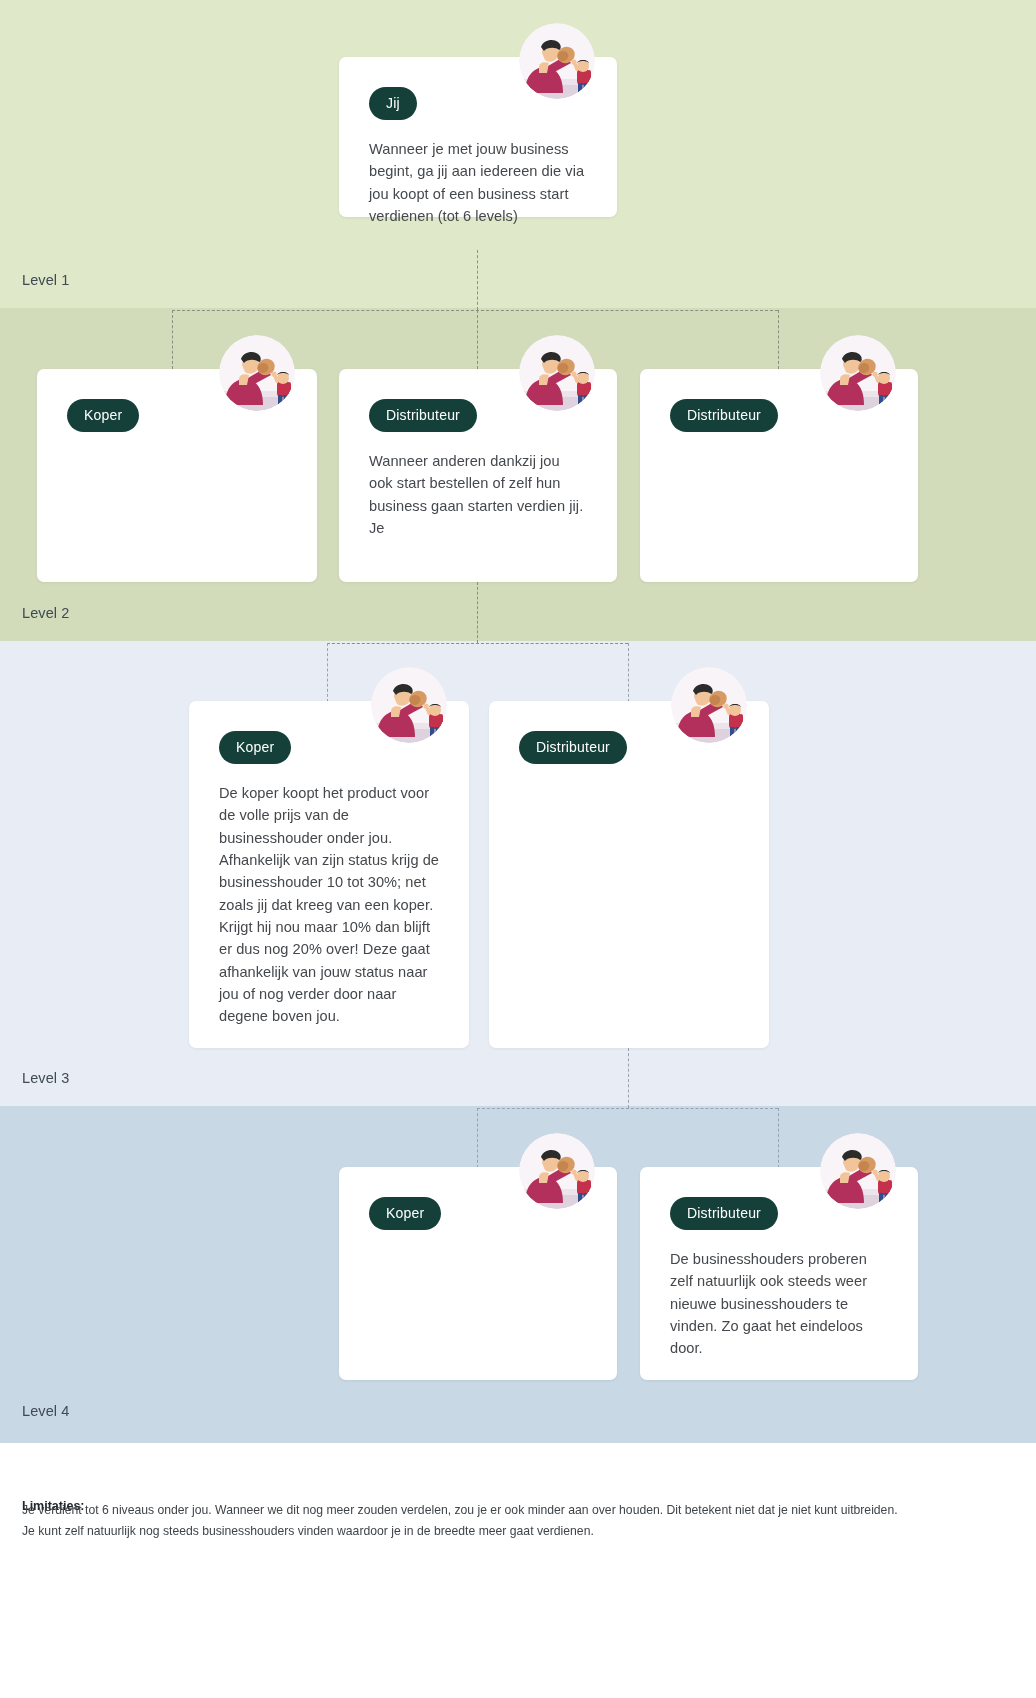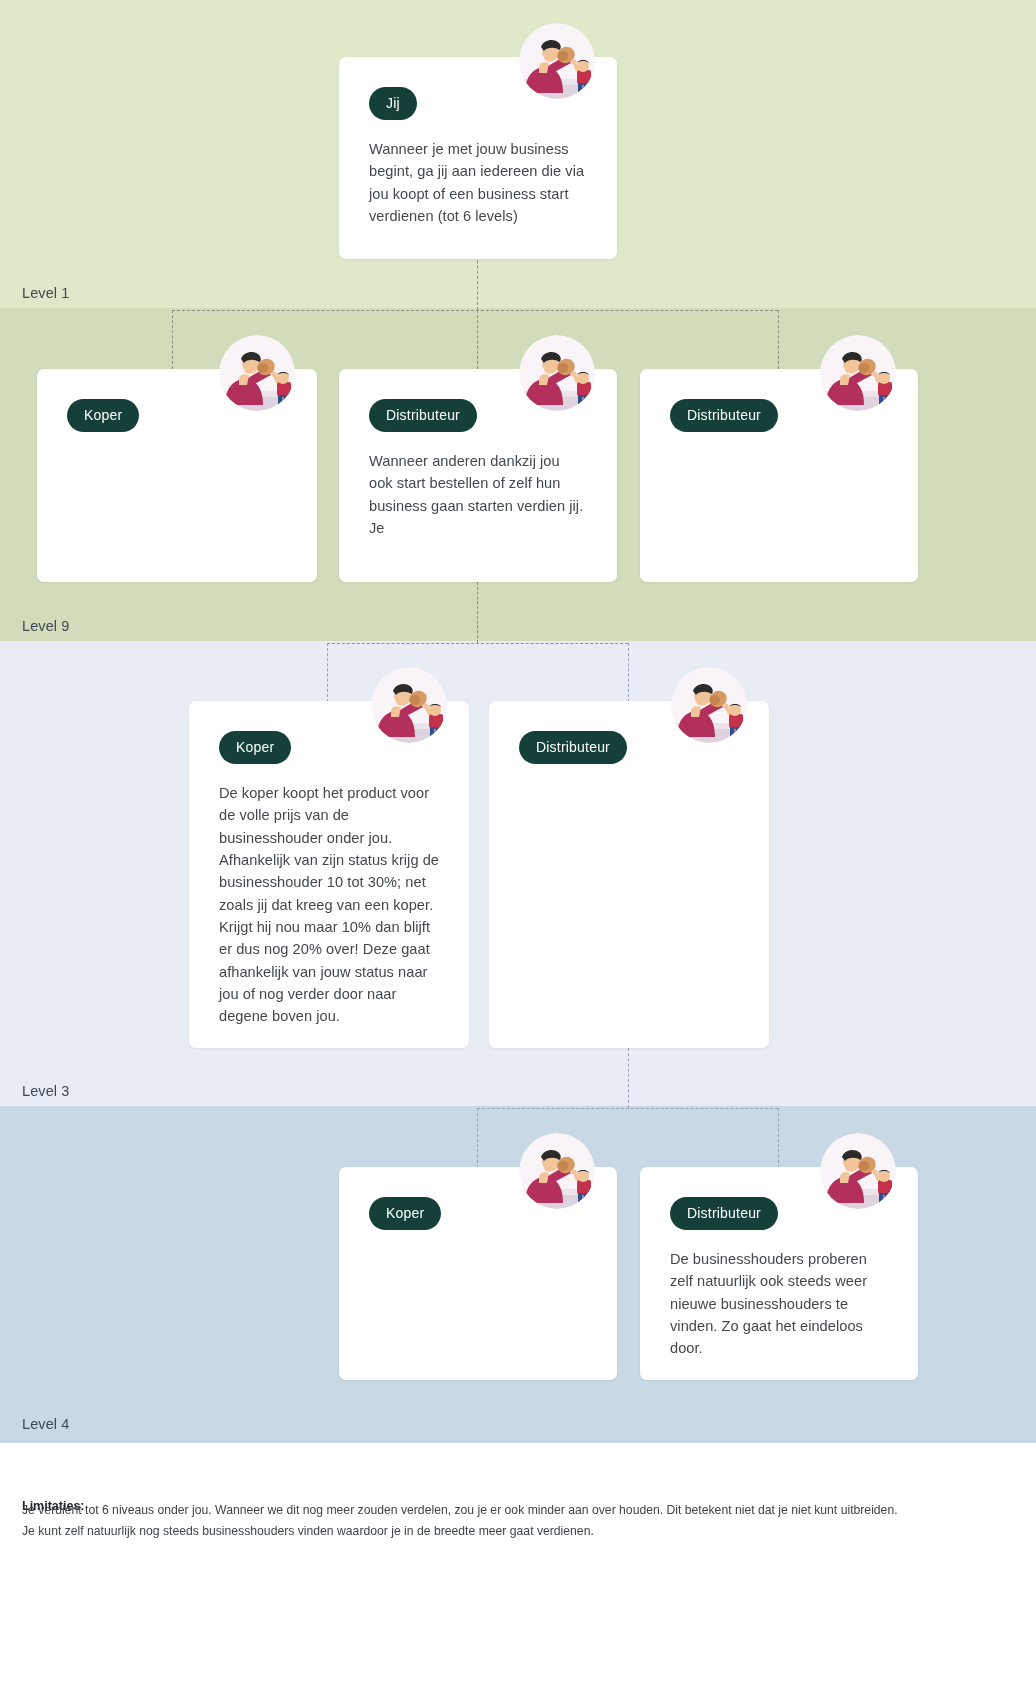--- a/index.html
+++ b/index.html
@@ -25,21 +25,20 @@
   #band-4 { top: 1106px; height: 337px; background: #c8d8e4; }
   #band-footer { top: 1443px; height: 255px; background: #ffffff; }
 
   .level-label {
     position: absolute;
     left: 22px;
     font-size: 14.5px;
     color: #3f4a54;
     letter-spacing: .1px;
     white-space: nowrap;
-    margin-top: 13px;
   }
   #level-label-1 { top: 272px; }
   #level-label-2 { top: 605px; }
   #level-label-3 { top: 1070px; }
   #level-label-4 { top: 1403px; }
 
   
   .conn {
     position: absolute;
     border-color: #8e9184;
@@ -145,25 +144,25 @@
   <div class="conn h" style="left:327px; top:643px; width:301px;"></div>
   <div class="conn v blue" style="left:327px; top:643px; height:59px;"></div>
   <div class="conn v blue" style="left:628px; top:643px; height:59px;"></div>
 
   <div class="conn v blue" style="left:628px; top:1048px; height:60px;"></div>
   <div class="conn h blue" style="left:477px; top:1108px; width:301px;"></div>
   <div class="conn v blue" style="left:477px; top:1108px; height:60px;"></div>
   <div class="conn v blue" style="left:778px; top:1108px; height:60px;"></div>
 
   <div class="level-label" id="level-label-1">Level 1</div>
-  <div class="level-label" id="level-label-2">Level 9</div>
+  <div class="level-label" id="level-label-2">Level 2</div>
   <div class="level-label" id="level-label-3">Level 3</div>
   <div class="level-label" id="level-label-4">Level 4</div>
 
-  <div class="card" style="left:339px; top:57px; width:278px; height:202px;">
+  <div class="card" style="left:339px; top:57px; width:278px; height:160px;">
     <div class="card-inner">
       <span class="avatar">
           <svg style="display: block;" viewBox="0 0 76 76" xmlns="http://www.w3.org/2000/svg" aria-hidden="true">
     <defs>
       <clipPath id="avclip1">
                 <circle cx="38" cy="38" r="38"></circle>
               </clipPath>
     </defs>
     <g clip-path="url(#avclip1)">
       <rect x="0" y="0" width="76" height="76" fill="#f8f4f7"></rect>

